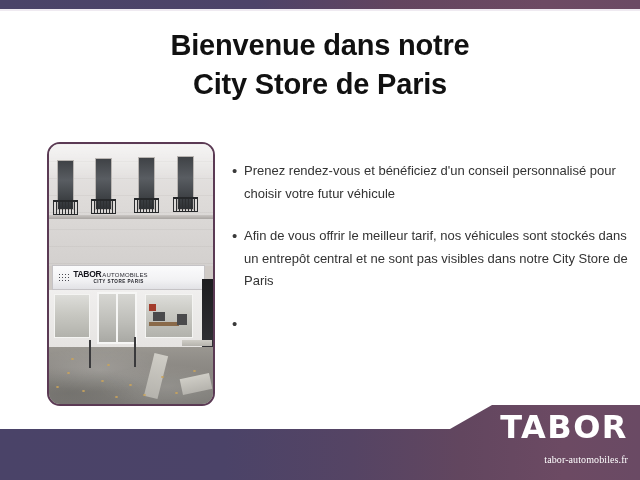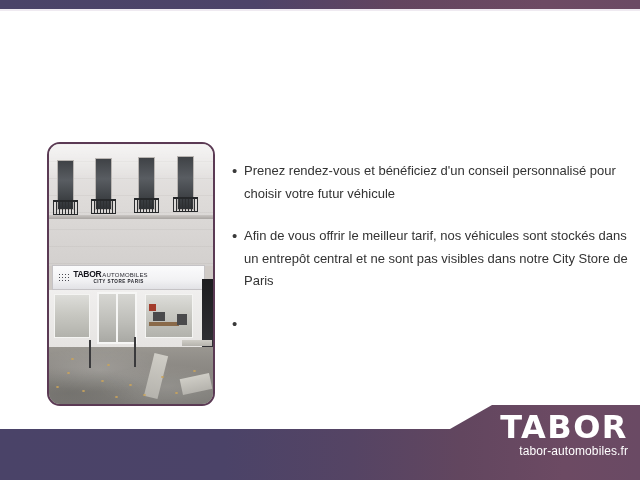--- a/index.html
+++ b/index.html
@@ -296,35 +296,40 @@
   }
   .logo-word {
     font-size: 32px;
     font-weight: bold;
     letter-spacing: 1.5px;
     line-height: 1.02;
     color: #ffffff;
     font-family: "DejaVu Sans", sans-serif;
   }
   .logo-url {
-    font-size: 12px;
+    font-size: 10px;
     letter-spacing: 0.1px;
     color: #ffffff;
-    margin-top: 1px;
+    margin-top: 10px;
     line-height: 1.1;
+    font-family: Liberation Serif, serif;
   }
 </style>
 </head>
 <body>
 
 <div id="slide">
 
   <div class="top-bar"></div>
   <div class="top-bar-edge"></div>
 
+  <div class="title-block">
+    <div class="title-line">Bienvenue dans notre</div>
+    <div class="title-line">City Store de Paris</div>
+  </div>
 
   <div class="photo-frame">
     <div class="photo-inner">
 
       <div class="facade">
         <div class="facade-tex"></div>
       </div>
 
       <div class="window" style="left:8px; top:16px; height:50px;"></div>
       <div class="window" style="left:46px; top:14px; height:52px;"></div>

